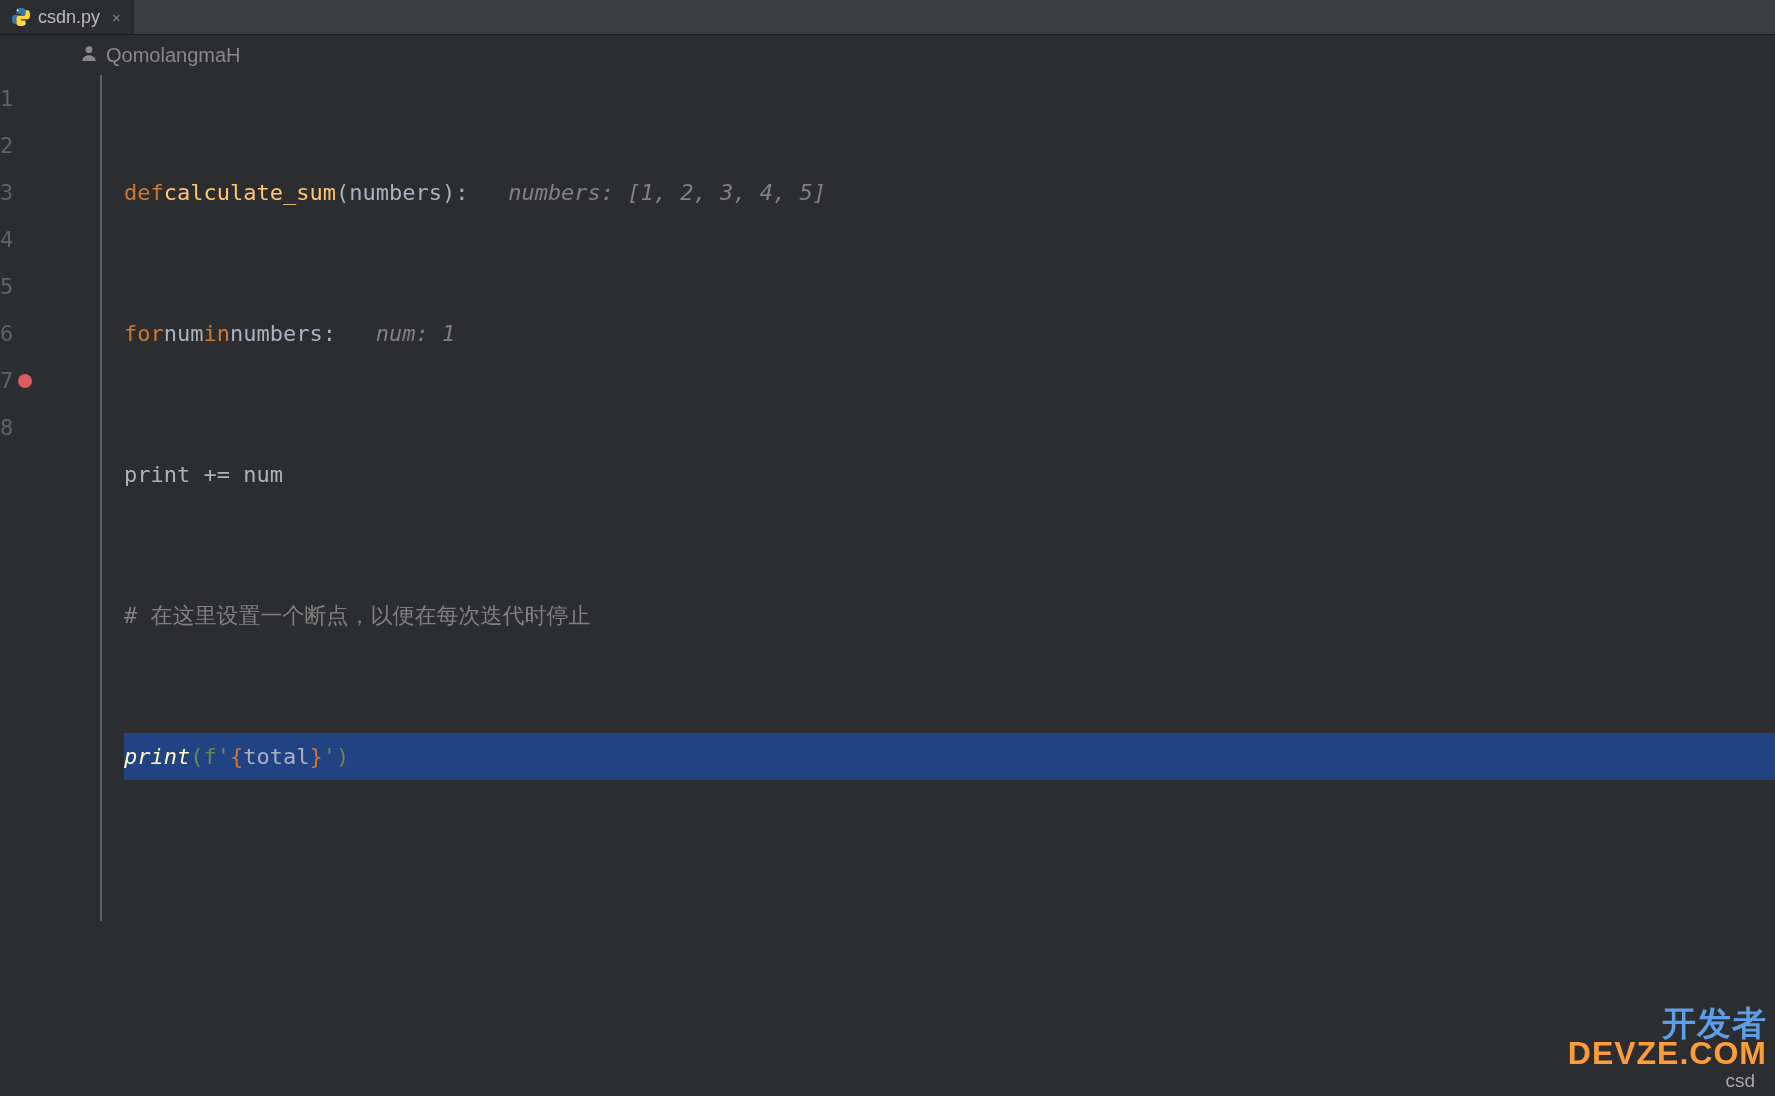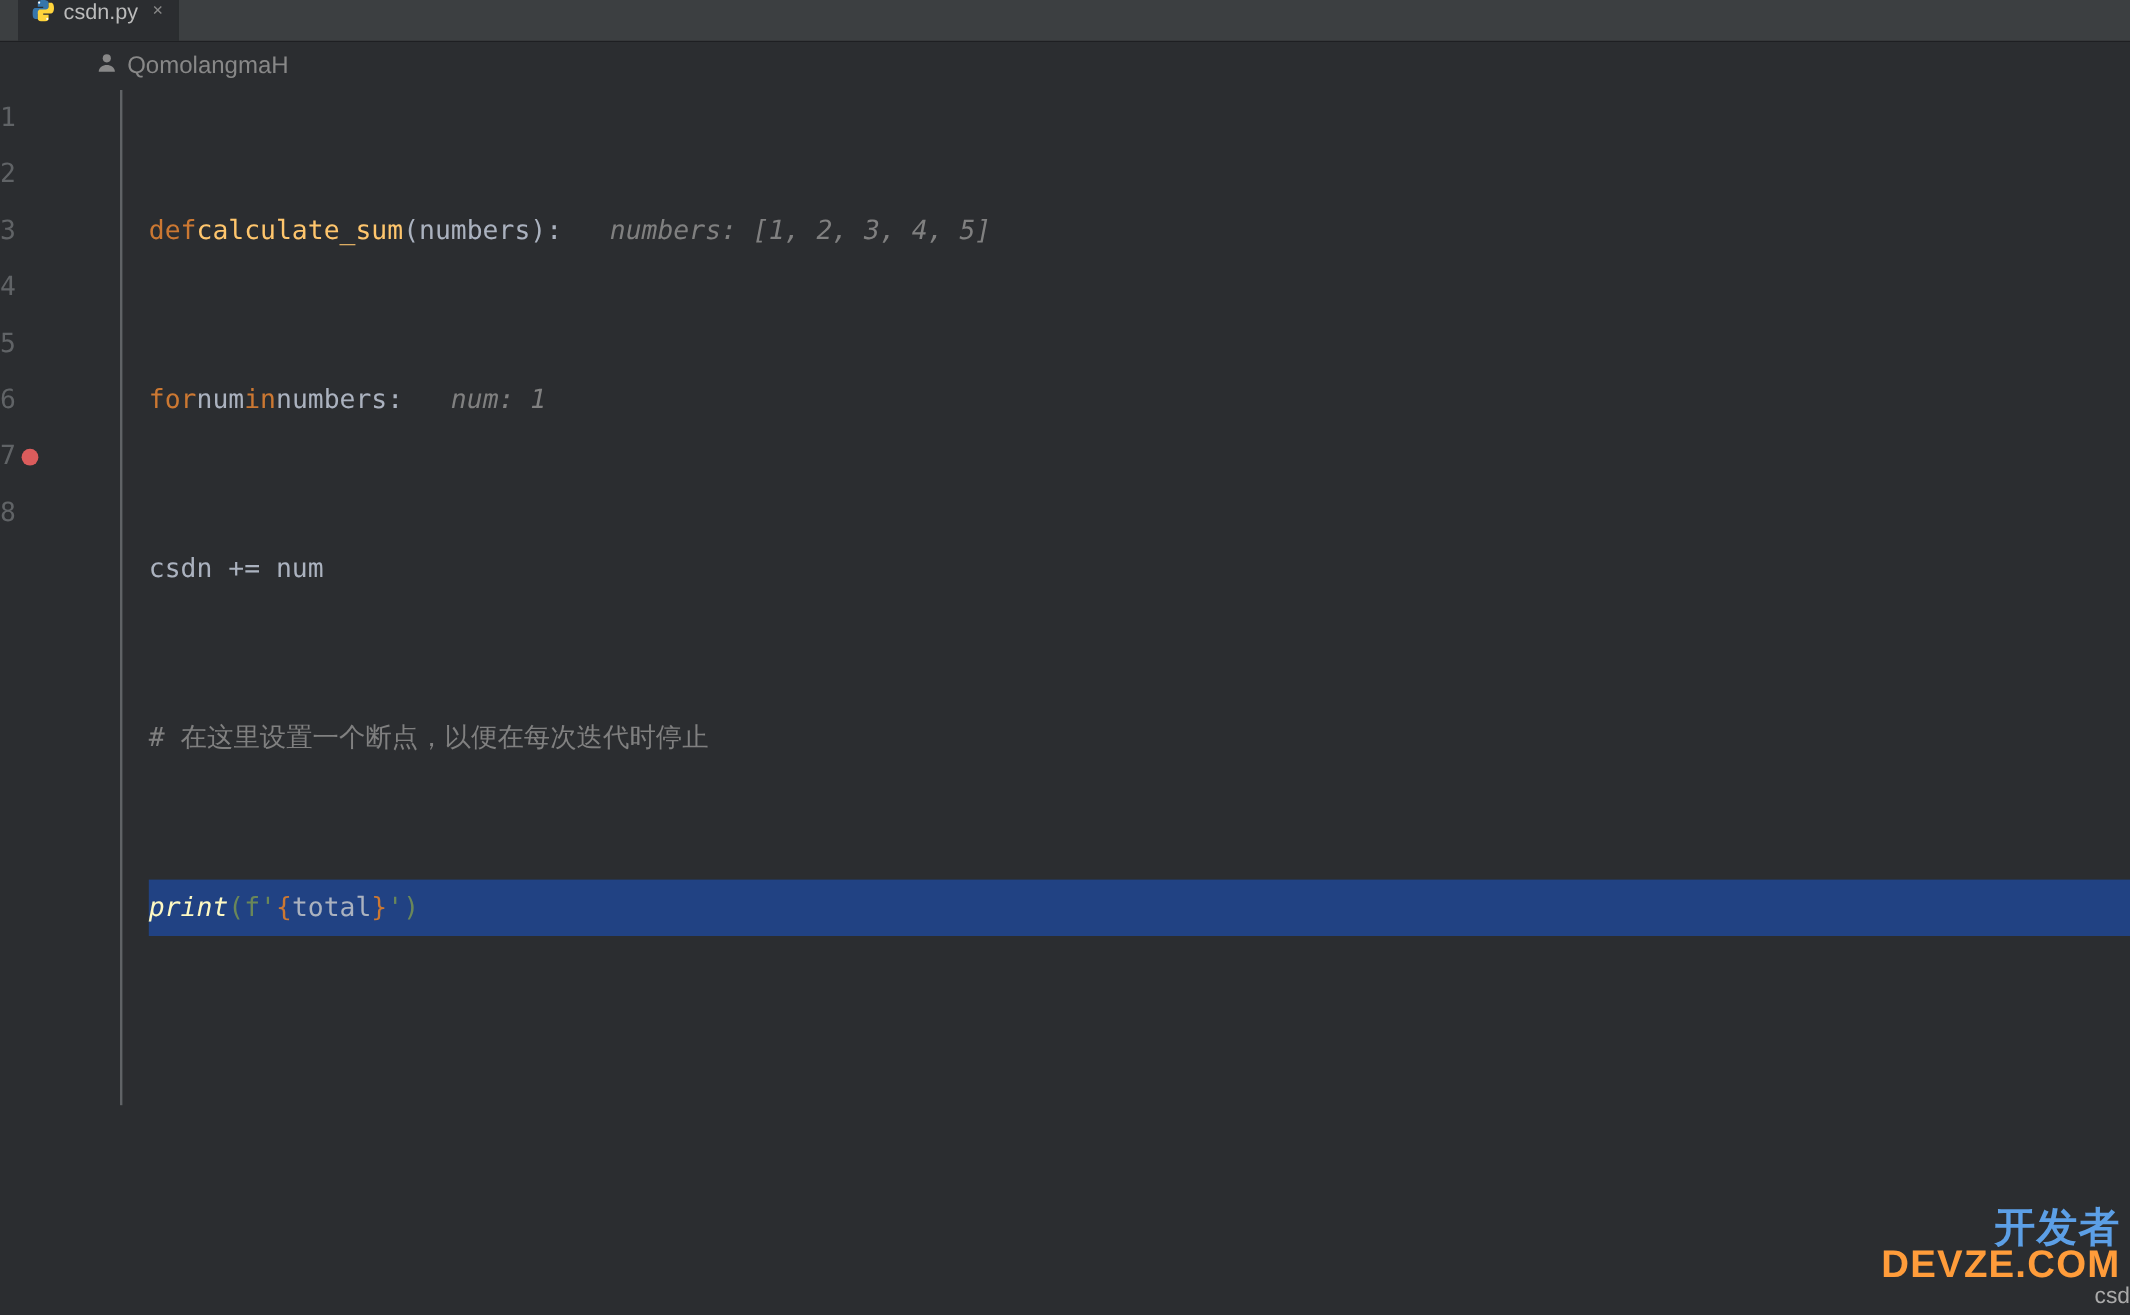--- a/index.html
+++ b/index.html
@@ -14,26 +14,25 @@
 }
 .tab-bar {
   background: #3c3f41;
   height: 35px;
   display: flex;
   border-bottom: 1px solid #1e1f22;
 }
 .tab {
   background: #4e5254;
   display: flex;
-  align-items: flex-start;
+  align-items: center;
   padding: 0 12px;
   gap: 8px;
   color: #bbb;
   border-right: 1px solid #2b2d30;
-  margin-left: 15px;
 }
 .tab.active { background: #2b2d30; }
 .py-icon {
   width: 18px; height: 18px;
   display: inline-flex; align-items: center; justify-content: center;
   font-size: 14px;
 }
 .close-x { color: #888; font-size: 15px; margin-left: 4px; }
 
 .editor-header {
@@ -97,21 +96,21 @@
   text-align: right;
   font-weight: bold;
   letter-spacing: 1px;
 }
 .watermark .t1 { color:#5c9fe6; }
 .watermark .t2 { color:#ff9c3a; font-size:32px; }
 
 .status-right {
   position: absolute;
   bottom: 4px;
-  right: 0;
+  right: 20px;
   font-size: 19px;
   color: #aaa;
 }
 </style>
 </head>
 <body>
 
 <div class="tab-bar">
   <div class="tab active">
     <span class="py-icon">
@@ -145,21 +144,21 @@
     <div class="line">4</div>
     <div class="line">5</div>
     <div class="line">6</div>
     <div class="line" style="position:relative;">7<span class="bp" style="top:17px;"></span></div>
     <div class="line">8</div>
   </div>
   <div class="fold-col"></div>
   <div class="code">
     <div class="line"><span class="kw">def</span> <span class="fn">calculate_sum</span><span>(numbers):</span>&nbsp;&nbsp;&nbsp;<span class="hint">numbers: [1, 2, 3, 4, 5]</span></div>
     <div class="line">    <span class="kw">for</span> <span>num</span> <span class="kw">in</span> <span>numbers:</span>&nbsp;&nbsp;&nbsp;<span class="hint">num: 1</span></div>
-    <div class="line">        <span>csdn += num</span></div>
+    <div class="line">        <span>print += num</span></div>
     <div class="line">        <span class="cmt"># 在这里设置一个断点，以便在每次迭代时停止</span></div>
     <div class="line current">        <span class="builtin">print</span><span class="str">(f'</span><span class="kw">{</span><span>total</span><span class="kw">}</span><span class="str">')</span></div>
     
   </div>
 </div>
 
 <div class="watermark">
   <div class="t1">开发者</div>
   <div class="t2">DEVZE.COM</div>
 </div>

